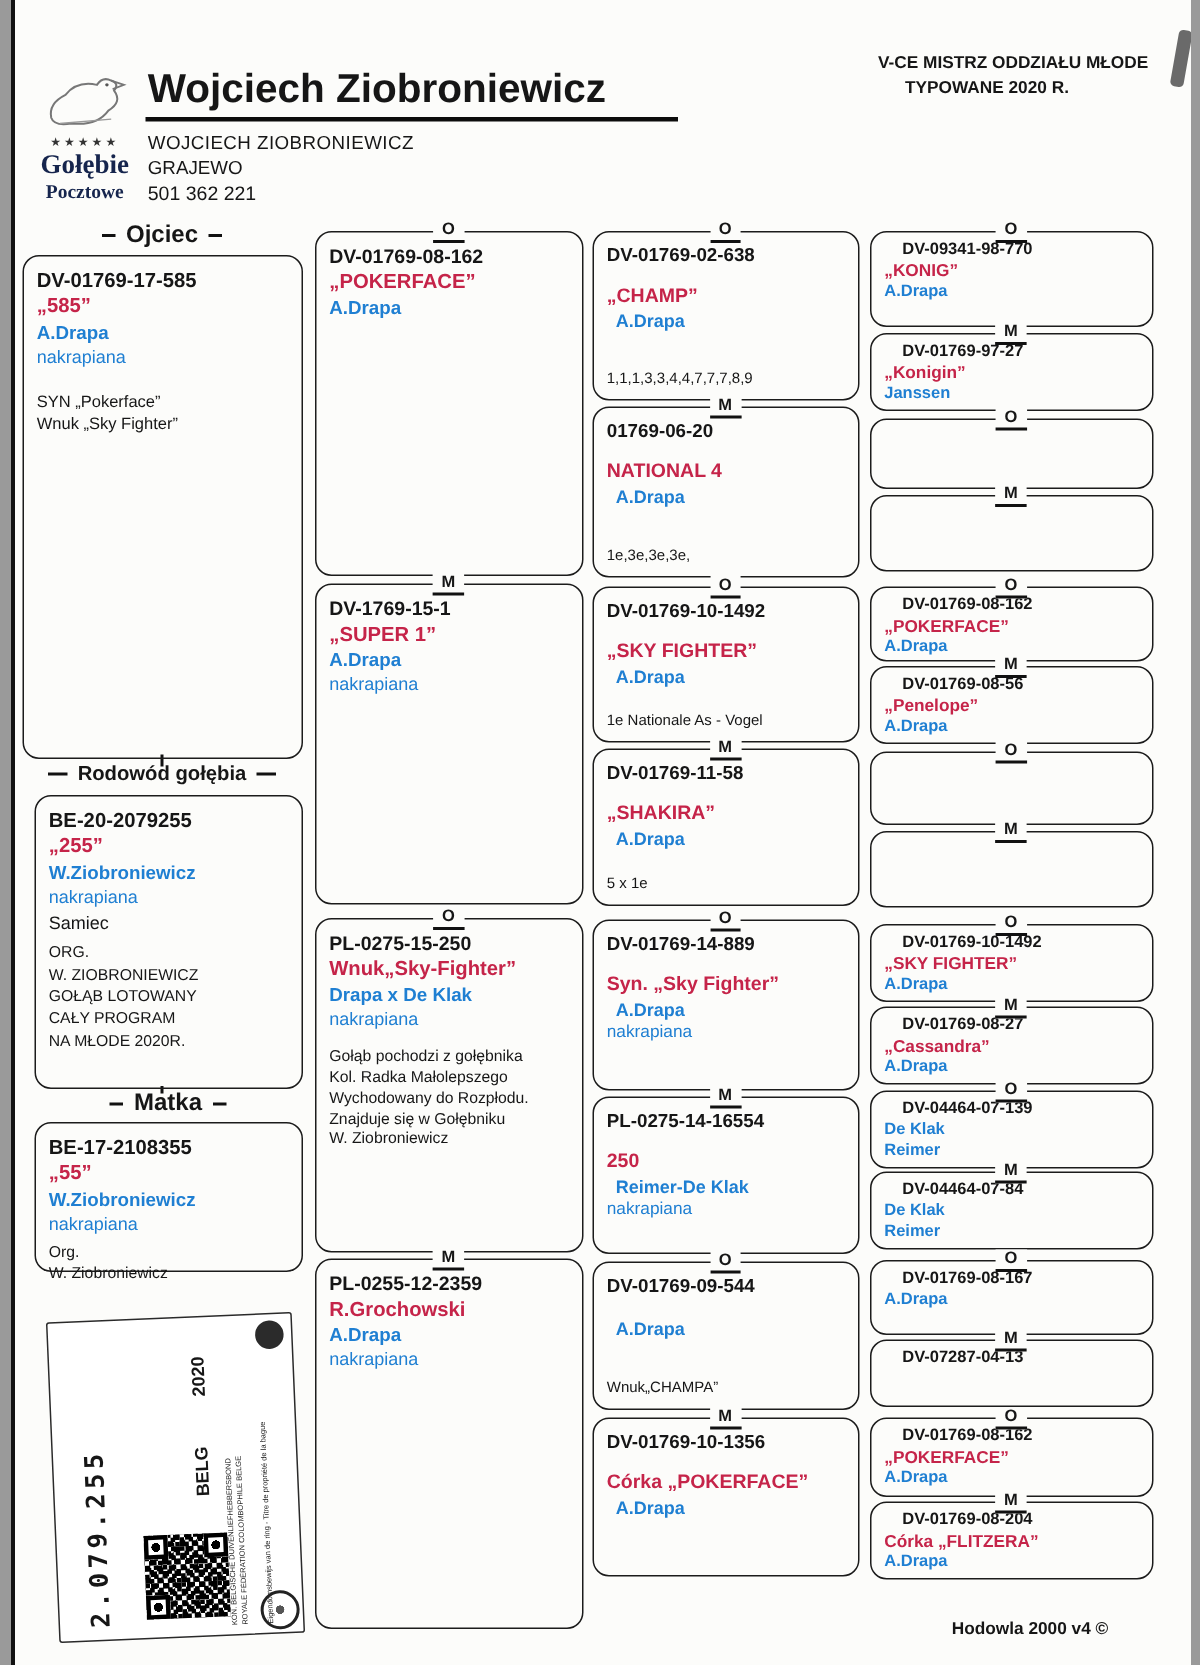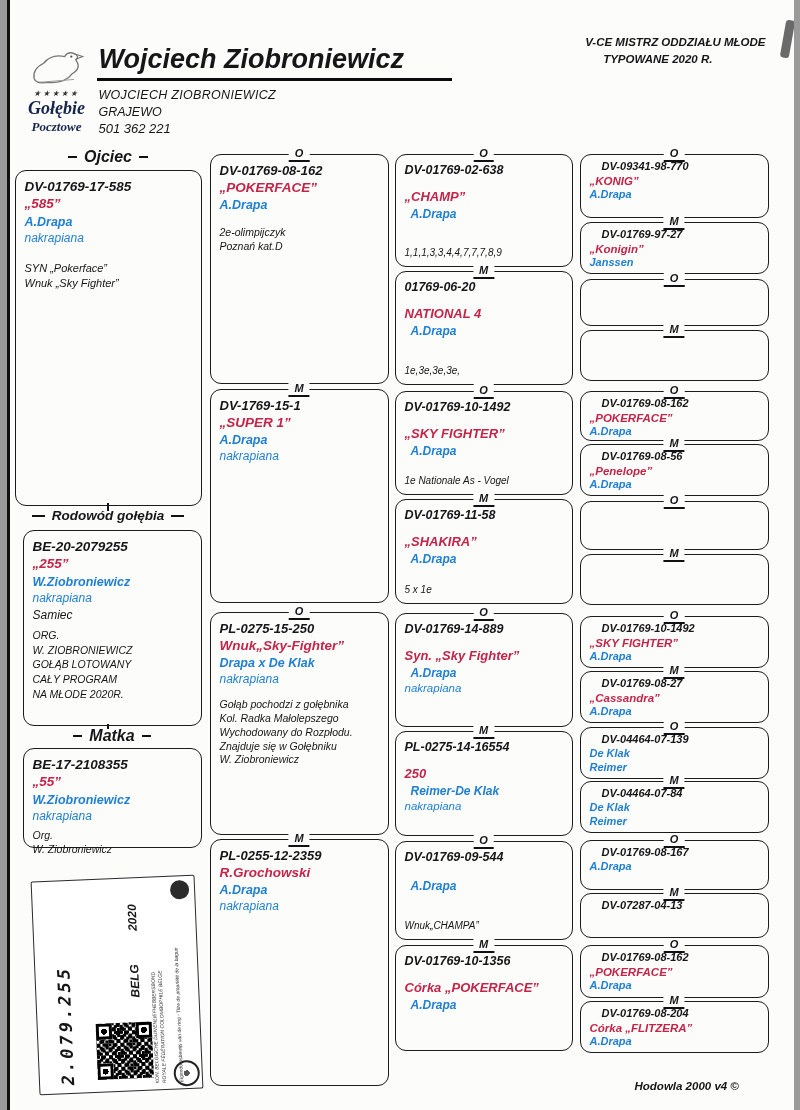--- a/index.html
+++ b/index.html
@@ -1,19 +1,19 @@
 <!DOCTYPE html>
 <html><head>
 <meta charset="utf-8">
 <style>
   *{box-sizing:border-box;margin:0;padding:0;}
   :root{--red:#c52449;--blue:#1f7fd2;--ink:#161616;}
   body{background:#9a9a9a;}
   .page{position:relative;width:787px;height:1110px;margin:0 auto;background:#fcfcfa;
-        font-family:"Liberation Sans",sans-serif;color:var(--ink);overflow:hidden;font-style:italic;}
+        font-family:"Liberation Sans",sans-serif;color:var(--ink);overflow:hidden;}
   .scan-edge{position:absolute;left:0;top:0;width:3px;height:100%;background:#111;}
   .smudge{position:absolute;right:2px;top:20px;width:9px;height:38px;background:#3a3a3a;
           transform:rotate(10deg);border-radius:3px;opacity:.75;}
 
   
   .header-award{position:absolute;right:28px;top:34px;font-size:11.5px;font-weight:700;line-height:1.5;}
   .header-award .l2{padding-left:18px;}
   .logo{position:absolute;left:8px;top:48px;width:84px;text-align:center;color:#16254d;}
   .logo .stars{font-size:8px;letter-spacing:2px;color:#333;margin-top:-3px;}
   .logo .l1{font-family:"Liberation Serif",serif;font-weight:700;font-size:18px;}
@@ -172,22 +172,20 @@
     </div>
   </div>
 
   <div class="pbox g2" style="left:203px;top:154px;width:179px;height:230px">
     <span class="sex">O</span>
     <div class="pc">
       <div class="ring">DV-01769-08-162</div>
       <div class="name">„POKERFACE”</div>
       <div class="fan">A.Drapa</div>
       <div class="clr"></div>
-      <div class="notes">2e-olimpijczyk
-Poznań kat.D</div>
     </div>
   </div>
   <div class="pbox g2" style="left:203px;top:389px;width:179px;height:214px">
     <span class="sex">M</span>
     <div class="pc">
       <div class="ring">DV-1769-15-1</div>
       <div class="name">„SUPER 1”</div>
       <div class="fan">A.Drapa</div>
       <div class="clr">nakrapiana</div>
     </div>

